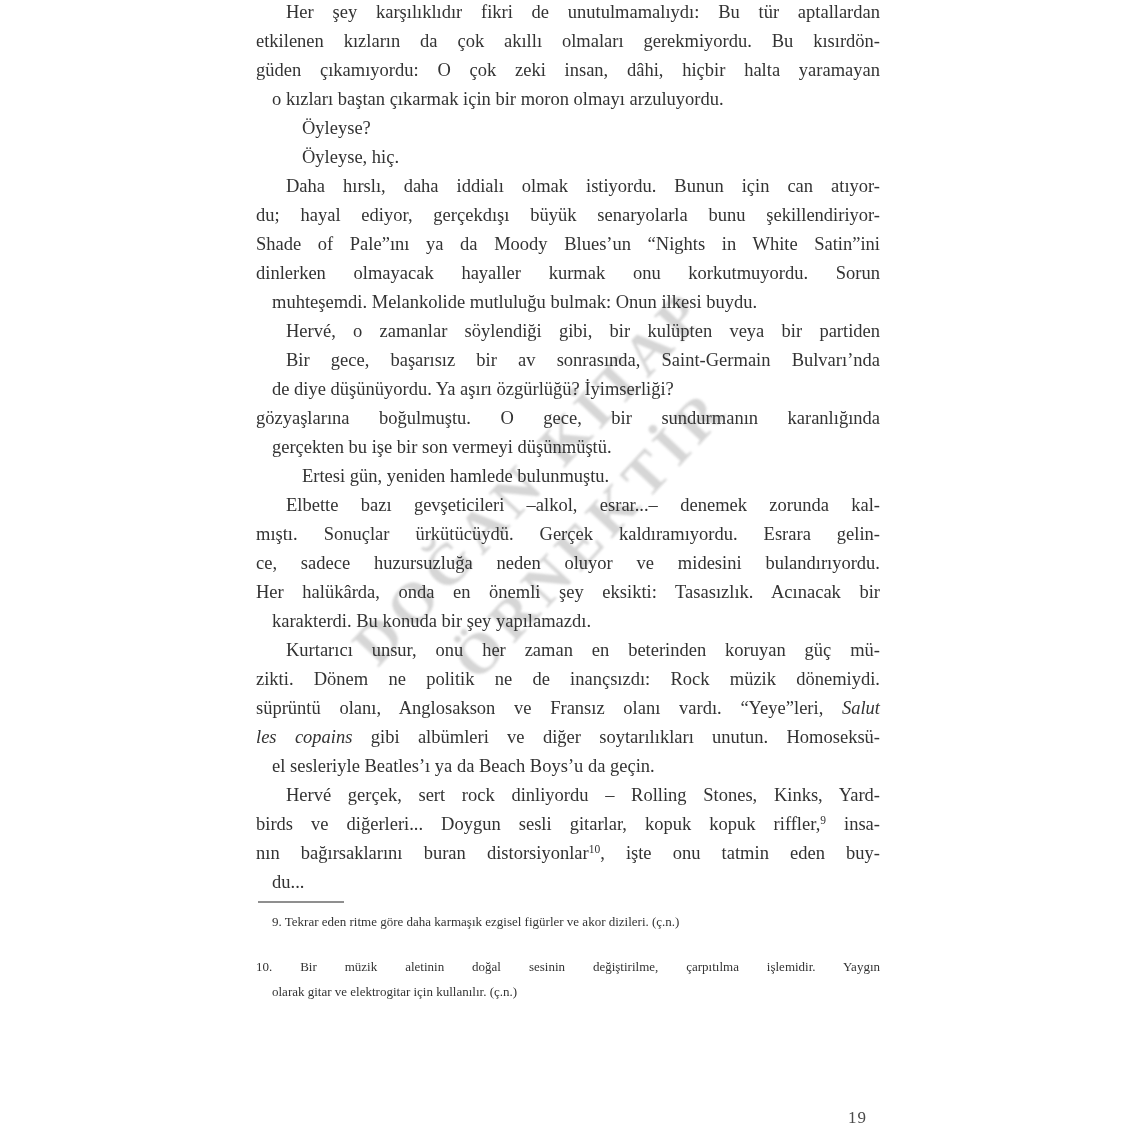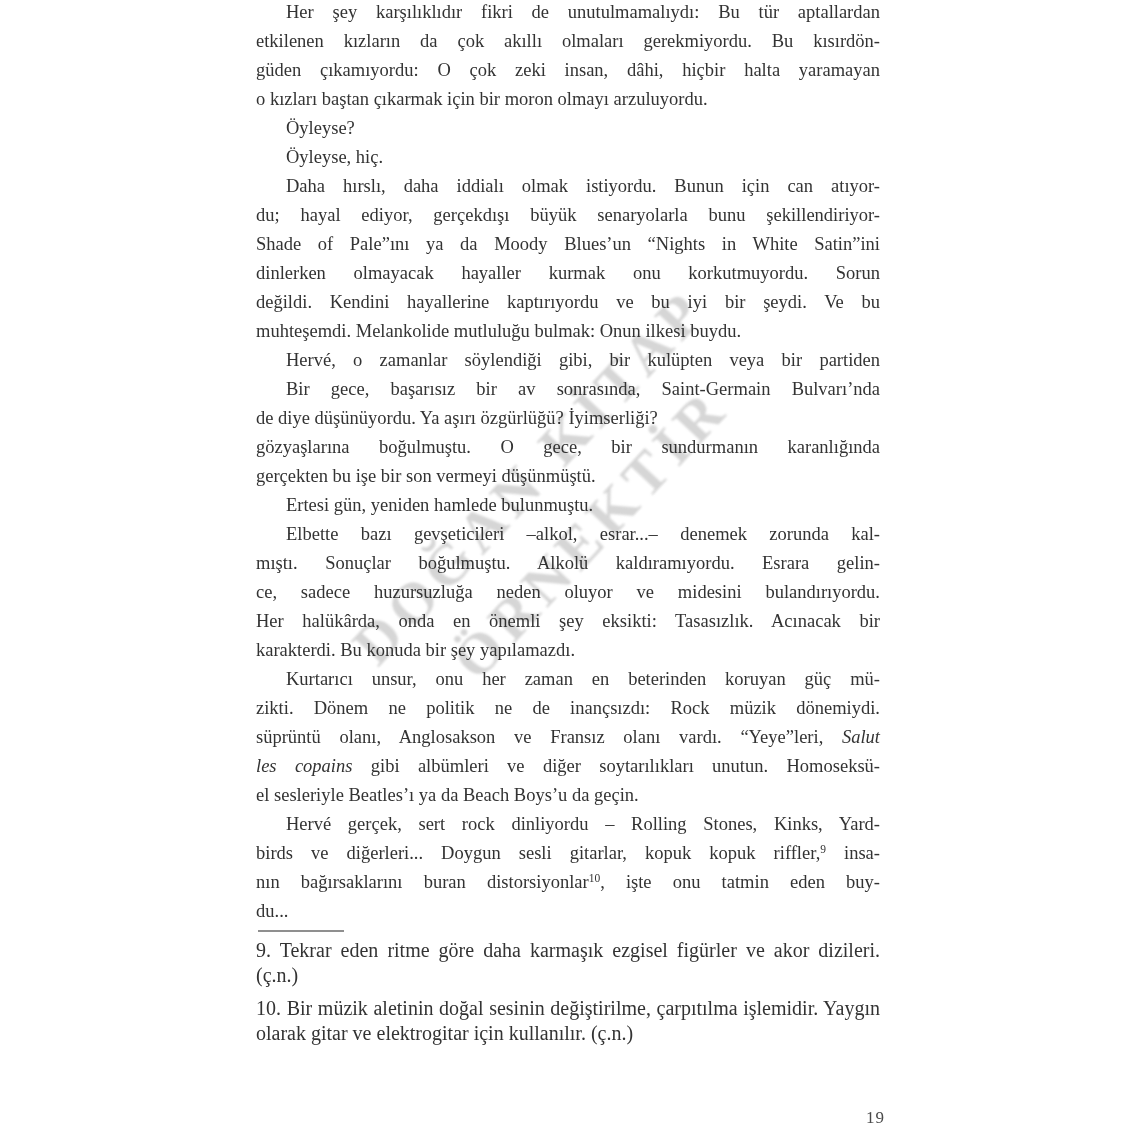--- a/index.html
+++ b/index.html
@@ -18,43 +18,43 @@
   }
   .line{
     font-size:18.5px;
     line-height:29px;
     text-align:justify;
     text-align-last:justify;
     white-space:normal;
     color:#333333;
   }
   .line.indent{padding-left:30px;}
-  .line.end{text-align-last:left;}
+  .line.end{text-align-last:left;margin-left:16px;}
   .line i{}
   .line sup{
     font-size:0.62em;
     vertical-align:baseline;
     position:relative;
     top:-0.55em;
     line-height:0;
   }
   .fn-sep{
     width:86px;
     border-top:2px solid #8f8f8f;
     margin:4px 0 6px 2px;
     height:0;
   }
   .footnotes .line{
-    font-size:20px;
+    font-size:13px;
     line-height:25px;
   }
-  .footnotes .fn-gap{margin-top:8px;}
+  .footnotes .fn-gap{margin-top:20px;}
   .page-number{
     position:absolute;
-    left:866px;top:1108px;
+    left:848px;top:1108px;
     font-size:17px;
     color:#4a4a4a;
     letter-spacing:1px;
   }
   .watermark{
     position:absolute;
     left:295px;top:430px;
     width:530px;
     transform:rotate(-47deg);
     display:flex;
@@ -85,30 +85,29 @@
         <div class="line indent"><span>Her şey karşılıklıdır fikri de unutulmamalıydı: Bu tür aptallardan</span></div>
         <div class="line"><span>etkilenen kızların da çok akıllı olmaları gerekmiyordu. Bu kısırdön-</span></div>
         <div class="line"><span>güden çıkamıyordu: O çok zeki insan, dâhi, hiçbir halta yaramayan</span></div>
         <div class="line end"><span>o kızları baştan çıkarmak için bir moron olmayı arzuluyordu.</span></div>
         <div class="line indent end"><span>Öyleyse?</span></div>
         <div class="line indent end"><span>Öyleyse, hiç.</span></div>
         <div class="line indent"><span>Daha hırslı, daha iddialı olmak istiyordu. Bunun için can atıyor-</span></div>
         <div class="line"><span>du; hayal ediyor, gerçekdışı büyük senaryolarla bunu şekillendiriyor-</span></div>
         <div class="line"><span>Shade of Pale”ını ya da Moody Blues’un “Nights in White Satin”ini</span></div>
         <div class="line"><span>dinlerken olmayacak hayaller kurmak onu korkutmuyordu. Sorun</span></div>
-        <div class="line"><span>değildi. Kendini hayallerine kaptırıyordu ve bu iyi bir şeydi. Ve bu</span></div>
         <div class="line end"><span>muhteşemdi. Melankolide mutluluğu bulmak: Onun ilkesi buydu.</span></div>
         <div class="line indent"><span>Hervé, o zamanlar söylendiği gibi, bir kulüpten veya bir partiden</span></div>
         <div class="line indent"><span>Bir gece, başarısız bir av sonrasında, Saint-Germain Bulvarı’nda</span></div>
         <div class="line end"><span>de diye düşünüyordu. Ya aşırı özgürlüğü? İyimserliği?</span></div>
         <div class="line"><span>gözyaşlarına boğulmuştu. O gece, bir sundurmanın karanlığında</span></div>
         <div class="line end"><span>gerçekten bu işe bir son vermeyi düşünmüştü.</span></div>
         <div class="line indent end"><span>Ertesi gün, yeniden hamlede bulunmuştu.</span></div>
         <div class="line indent"><span>Elbette bazı gevşeticileri –alkol, esrar...– denemek zorunda kal-</span></div>
-        <div class="line"><span>mıştı. Sonuçlar boğulmuştu. Alkolü kaldıramıyordu. Esrara gelin-</span></div>
+        <div class="line"><span>mıştı. Sonuçlar ürkütücüydü. Gerçek kaldıramıyordu. Esrara gelin-</span></div>
         <div class="line"><span>ce, sadece huzursuzluğa neden oluyor ve midesini bulandırıyordu.</span></div>
         <div class="line"><span>Her halükârda, onda en önemli şey eksikti: Tasasızlık. Acınacak bir</span></div>
         <div class="line end"><span>karakterdi. Bu konuda bir şey yapılamazdı.</span></div>
         <div class="line indent"><span>Kurtarıcı unsur, onu her zaman en beterinden koruyan güç mü-</span></div>
         <div class="line"><span>zikti. Dönem ne politik ne de inançsızdı: Rock müzik dönemiydi.</span></div>
         <div class="line"><span>süprüntü olanı, Anglosakson ve Fransız olanı vardı. “Yeye”leri, </span><i>Salut</i></div>
         <div class="line"><i>les copains</i><span> gibi albümleri ve diğer soytarılıkları unutun. Homoseksü-</span></div>
         <div class="line end"><span>el sesleriyle Beatles’ı ya da Beach Boys’u da geçin.</span></div>
         <div class="line indent"><span>Hervé gerçek, sert rock dinliyordu – Rolling Stones, Kinks, Yard-</span></div>
         <div class="line"><span>birds ve diğerleri... Doygun sesli gitarlar, kopuk kopuk riffler,</span><sup>9</sup><span> insa-</span></div>

